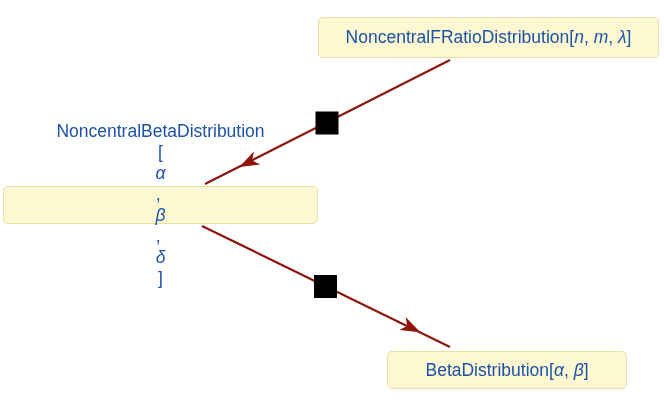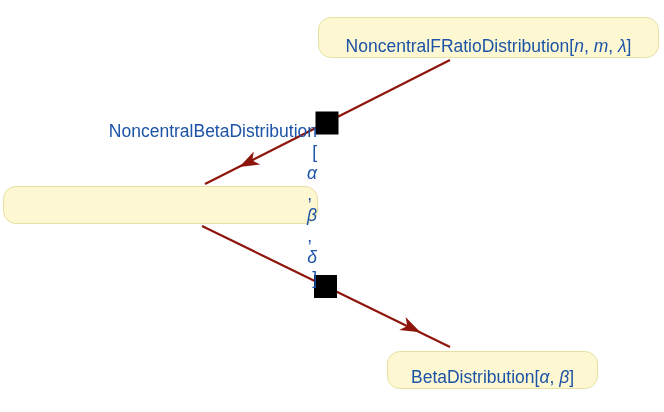--- a/index.html
+++ b/index.html
@@ -31,34 +31,34 @@
     stroke: var(--edge-color);
     stroke-width: 2.2;
     fill: none;
   }
   .arrowhead { fill: var(--edge-color); }
   .square-marker { fill: var(--square-color); }
   .node {
     position: absolute;
     box-sizing: border-box;
     display: flex;
-    align-items: flex-end;
+    align-items: center;
     justify-content: center;
     background: var(--node-fill);
     border: 1px solid var(--node-border);
-    border-radius: 13px;
+    border-radius: 5px;
     color: var(--node-text);
     font-size: 17.5px;
     white-space: pre;
     cursor: pointer;
   }
   .node .param { font-style: italic; }
   .node-top    { left: 318px; top: 17px;  width: 341px; height: 41px; }
   .node-middle { left: 3px;   top: 186px; width: 315px; height: 38px; flex-direction: column; }
-  .node-bottom { left: 387px; top: 351px; width: 211px; height: 38px; }
+  .node-bottom { left: 387px; top: 351px; width: 240px; height: 38px; }
 </style>
 </head>
 <body>
 
 <div class="canvas">
 
   <svg class="edge-layer" viewBox="0 0 664 412">
 
     <line class="edge-line" x1="450" y1="60" x2="205" y2="184"></line>
     <g class="arrowhead" transform="translate(240.6,166.4) rotate(153.15)">

